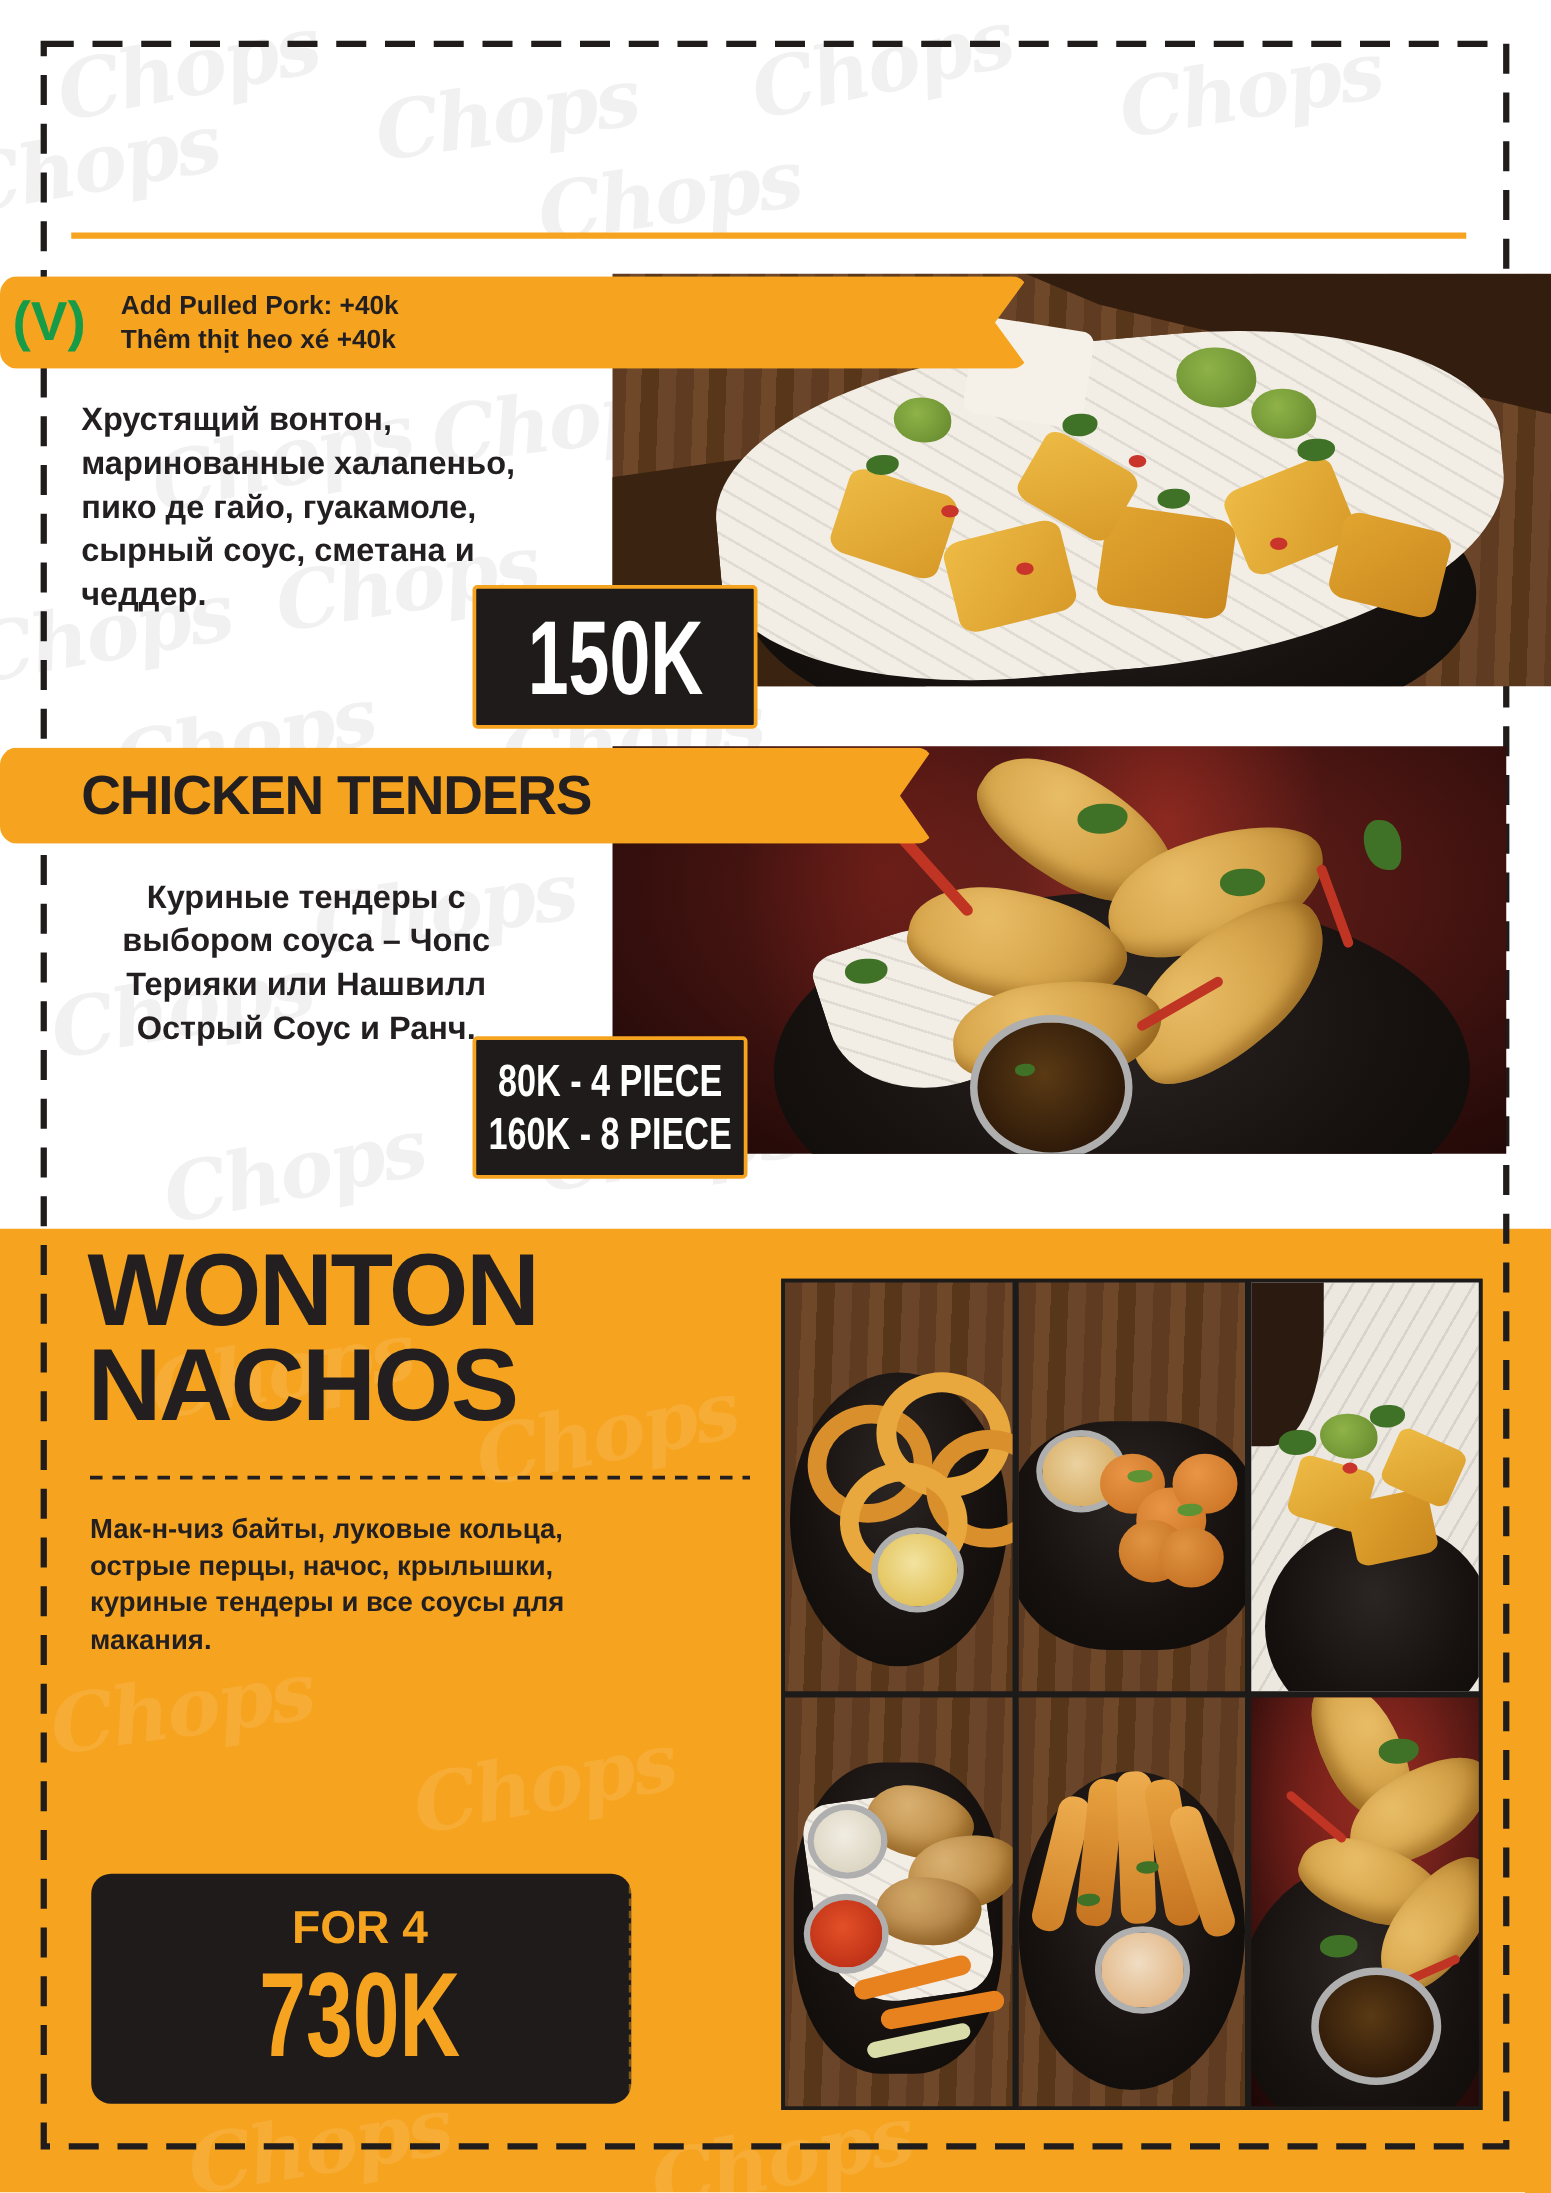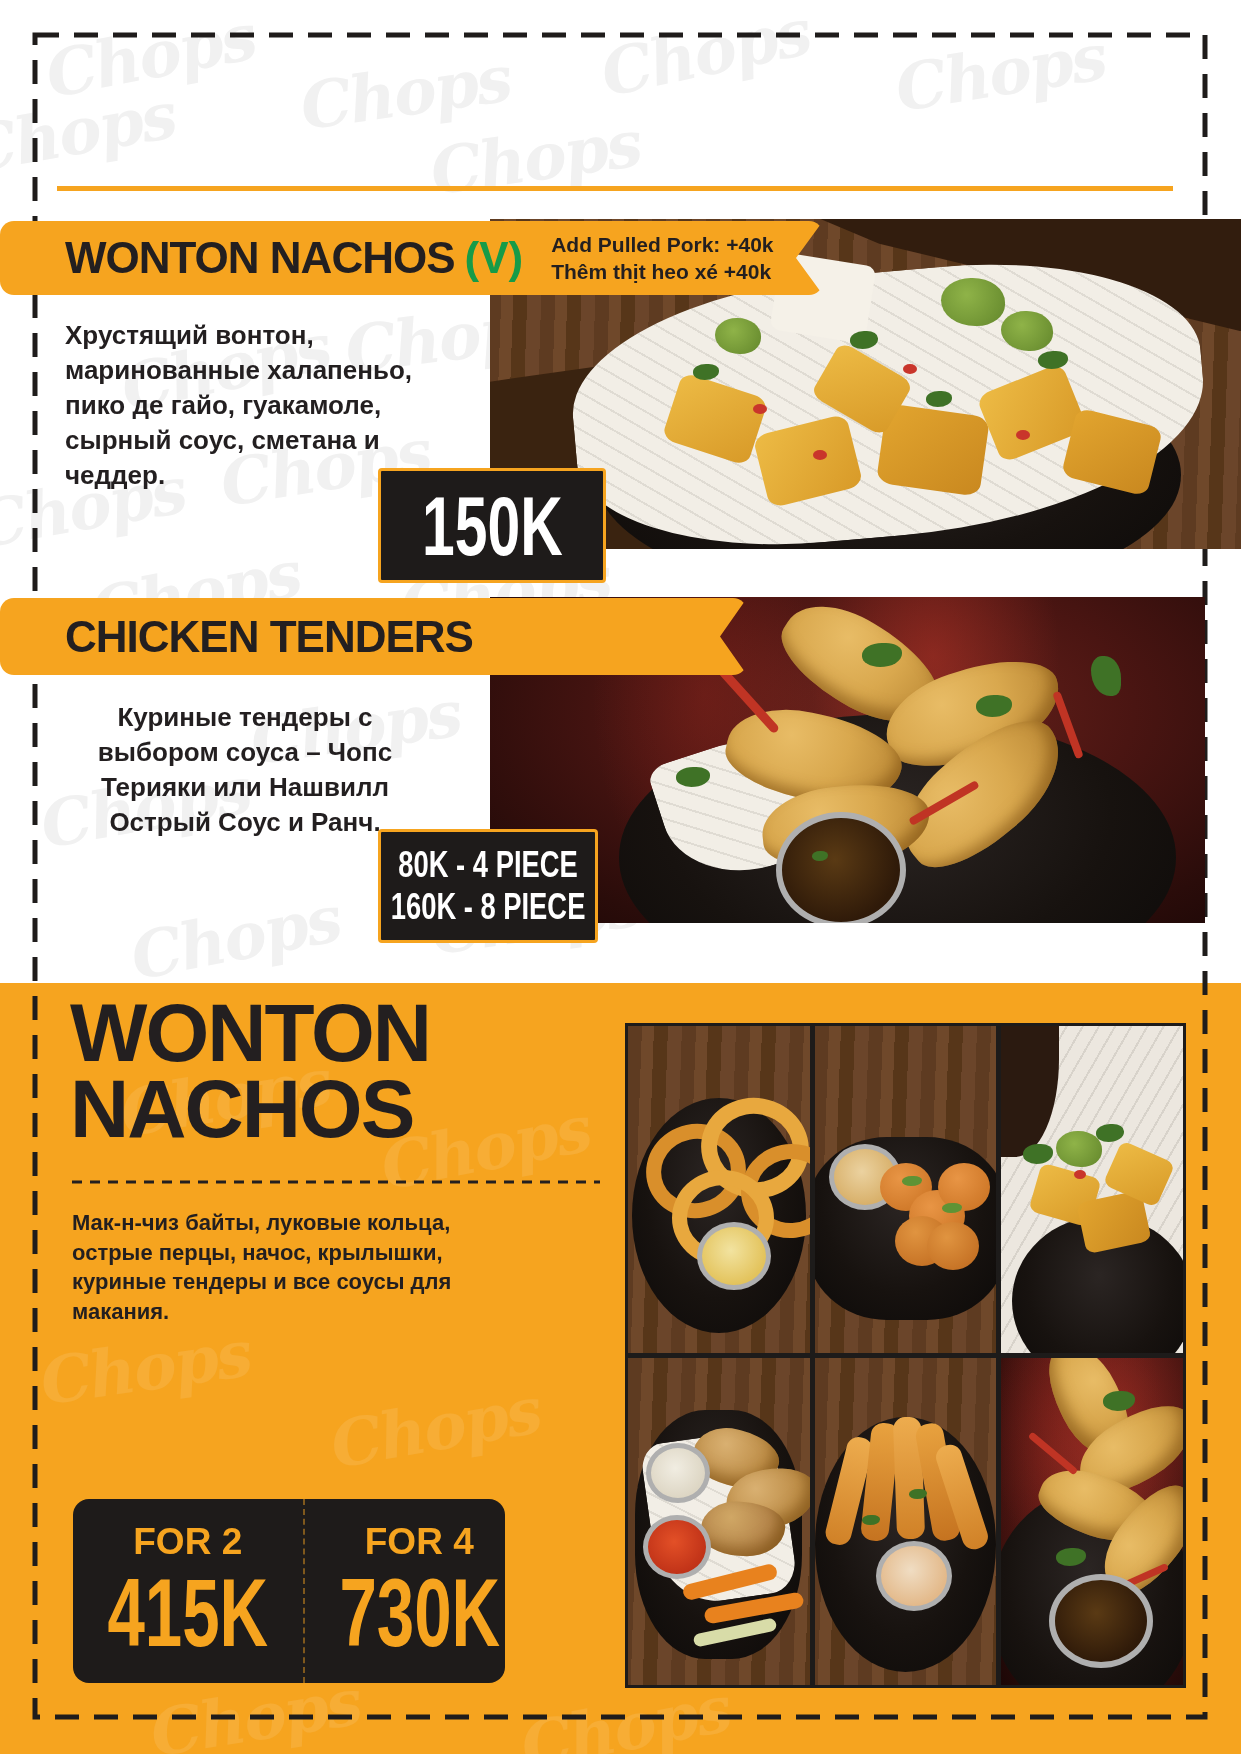--- a/index.html
+++ b/index.html
@@ -165,21 +165,20 @@
   <div class="shape cilantro" style="left:52%;top:14%;width:40px;height:24px;"></div>
   <div class="shape cilantro" style="left:68%;top:30%;width:36px;height:22px;"></div>
   <div class="shape cilantro" style="left:26%;top:52%;width:34px;height:20px;"></div>
   <div class="shape cilantro" style="left:84%;top:18%;width:30px;height:40px;border-radius:40% 60% 30% 70%;"></div>
   <div class="shape steelcup" style="left:40%;top:66%;width:118px;height:104px;"></div>
   <div class="shape cilantro" style="left:45%;top:78%;width:16px;height:10px;"></div>
 </div>
 
 <div class="banner banner-nachos">
   <div class="fill">
-    <h1>WONTON NACHOS</h1>
     <span class="veg">(V)</span>
     <div class="addon">Add Pulled Pork: +40k
 Thêm thịt heo xé +40k</div>
   </div>
 </div>
 
 <div class="desc desc-nachos">Хрустящий вонтон,
 маринованные халапеньо,
 пико де гайо, гуакамоле,
 сырный соус, сметана и
@@ -207,24 +206,20 @@
   <div>WONTON</div>
   <div>NACHOS</div>
 </div>
 
 <div class="desc desc-combo">Мак-н-чиз байты, луковые кольца,
 острые перцы, начос, крылышки,
 куриные тендеры и все соусы для
 макания.</div>
 
 <div class="offers">
-  <div class="offer">
-    <span class="label">FOR 2</span>
-    <span class="price">415K</span>
-  </div>
   <div class="offer">
     <span class="label">FOR 4</span>
     <span class="price">730K</span>
   </div>
 </div>
 
 <div class="grid">
 
   <div class="tile wood">
     <div class="shape bowl" style="left:2%;top:22%;width:96%;height:72%;"></div>

